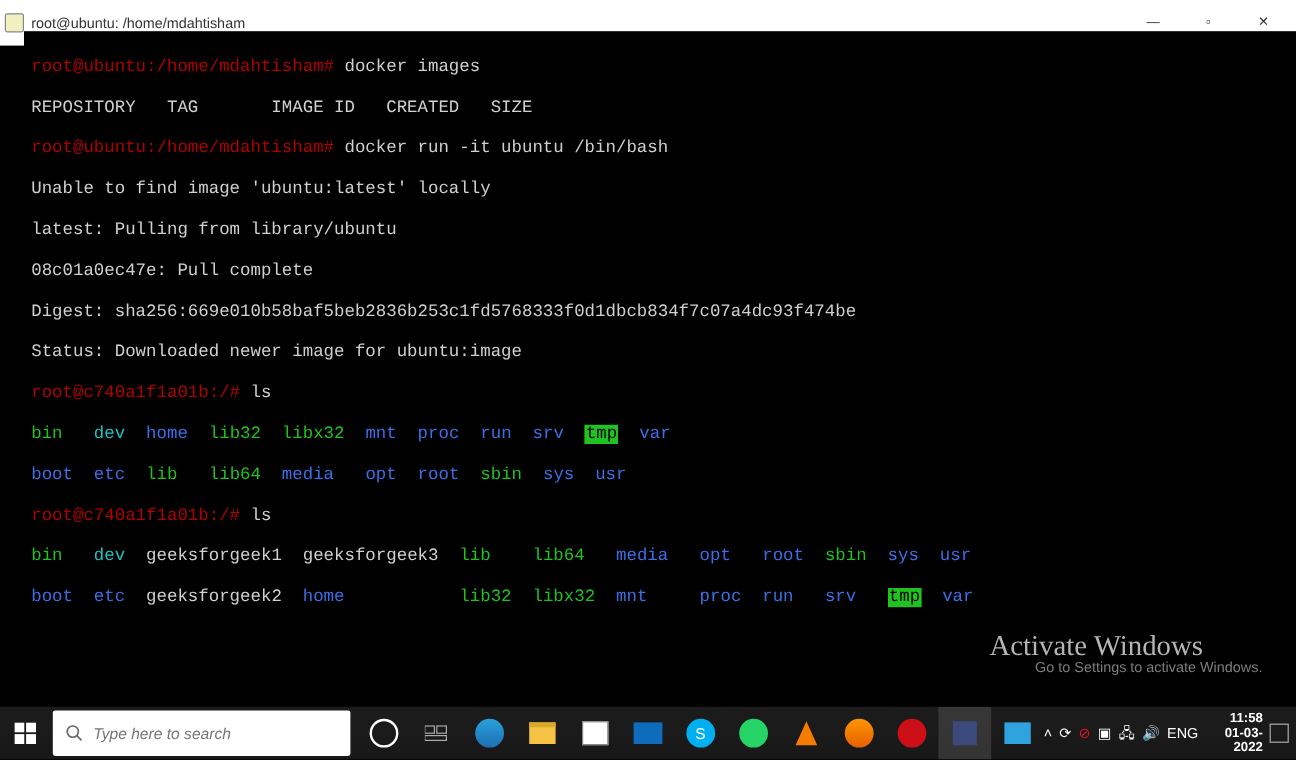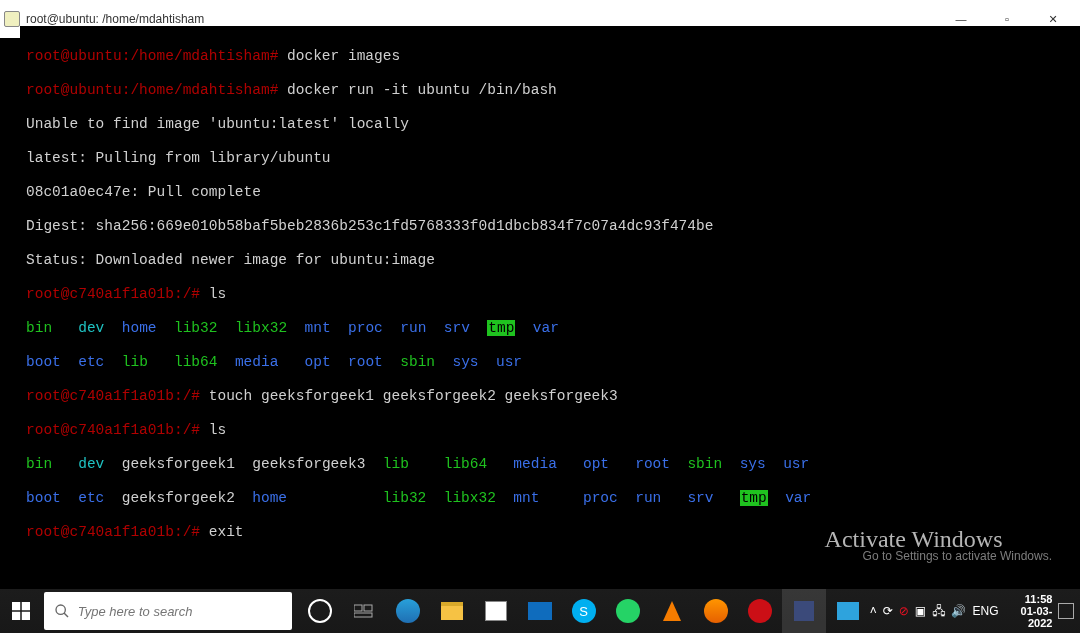--- a/index.html
+++ b/index.html
@@ -66,34 +66,33 @@
 <div class="titlebar">
   <span class="icon"></span>
   <span class="title">root@ubuntu: /home/mdahtisham</span>
   <span class="winbtn">—</span>
   <span class="winbtn">▫</span>
   <span class="winbtn close">✕</span>
 </div>
 
 <div class="term">
 <span class="tr"><span class="red">root@ubuntu:/home/mdahtisham#</span><span> docker images</span></span>
+<span class="tr">REPOSITORY   TAG       IMAGE ID   CREATED   SIZE</span>
 <span class="tr"><span class="red">root@ubuntu:/home/mdahtisham#</span><span> docker run -it ubuntu /bin/bash</span></span>
 <span class="tr">Unable to find image 'ubuntu:latest' locally</span>
 <span class="tr">latest: Pulling from library/ubuntu</span>
 <span class="tr">08c01a0ec47e: Pull complete</span>
 <span class="tr">Digest: sha256:669e010b58baf5beb2836b253c1fd5768333f0d1dbcb834f7c07a4dc93f474be</span>
 <span class="tr">Status: Downloaded newer image for ubuntu:image</span>
 <span class="tr"><span class="red">root@c740a1f1a01b:/#</span><span> ls</span></span>
 <span class="tr"><span class="grn">bin</span>   <span class="cyn">dev</span>  <span class="blu">home</span>  <span class="grn">lib32</span>  <span class="grn">libx32</span>  <span class="blu">mnt</span>  <span class="blu">proc</span>  <span class="blu">run</span>  <span class="blu">srv</span>  <span class="hl">tmp</span>  <span class="blu">var</span></span>
 <span class="tr"><span class="blu">boot</span>  <span class="blu">etc</span>  <span class="grn">lib</span>   <span class="grn">lib64</span>  <span class="blu">media</span>   <span class="blu">opt</span>  <span class="blu">root</span>  <span class="grn">sbin</span>  <span class="blu">sys</span>  <span class="blu">usr</span></span>
-<span class="tr"><span class="red">root@c740a1f1a01b:/#</span><span> touch geeksforgeek1 geeksforgeek2 geeksforgeek3</span></span>
 <span class="tr"><span class="red">root@c740a1f1a01b:/#</span><span> ls</span></span>
 <span class="tr"><span class="grn">bin</span>   <span class="cyn">dev</span>  <span>geeksforgeek1</span>  <span>geeksforgeek3</span>  <span class="grn">lib</span>    <span class="grn">lib64</span>   <span class="blu">media</span>   <span class="blu">opt</span>   <span class="blu">root</span>  <span class="grn">sbin</span>  <span class="blu">sys</span>  <span class="blu">usr</span></span>
 <span class="tr"><span class="blu">boot</span>  <span class="blu">etc</span>  <span>geeksforgeek2</span>  <span class="blu">home</span>           <span class="grn">lib32</span>  <span class="grn">libx32</span>  <span class="blu">mnt</span>     <span class="blu">proc</span>  <span class="blu">run</span>   <span class="blu">srv</span>   <span class="hl">tmp</span>  <span class="blu">var</span></span>
-<span class="tr"><span class="red">root@c740a1f1a01b:/#</span><span> exit</span></span>
 
 
 
 
 
 
 
 
 
 

